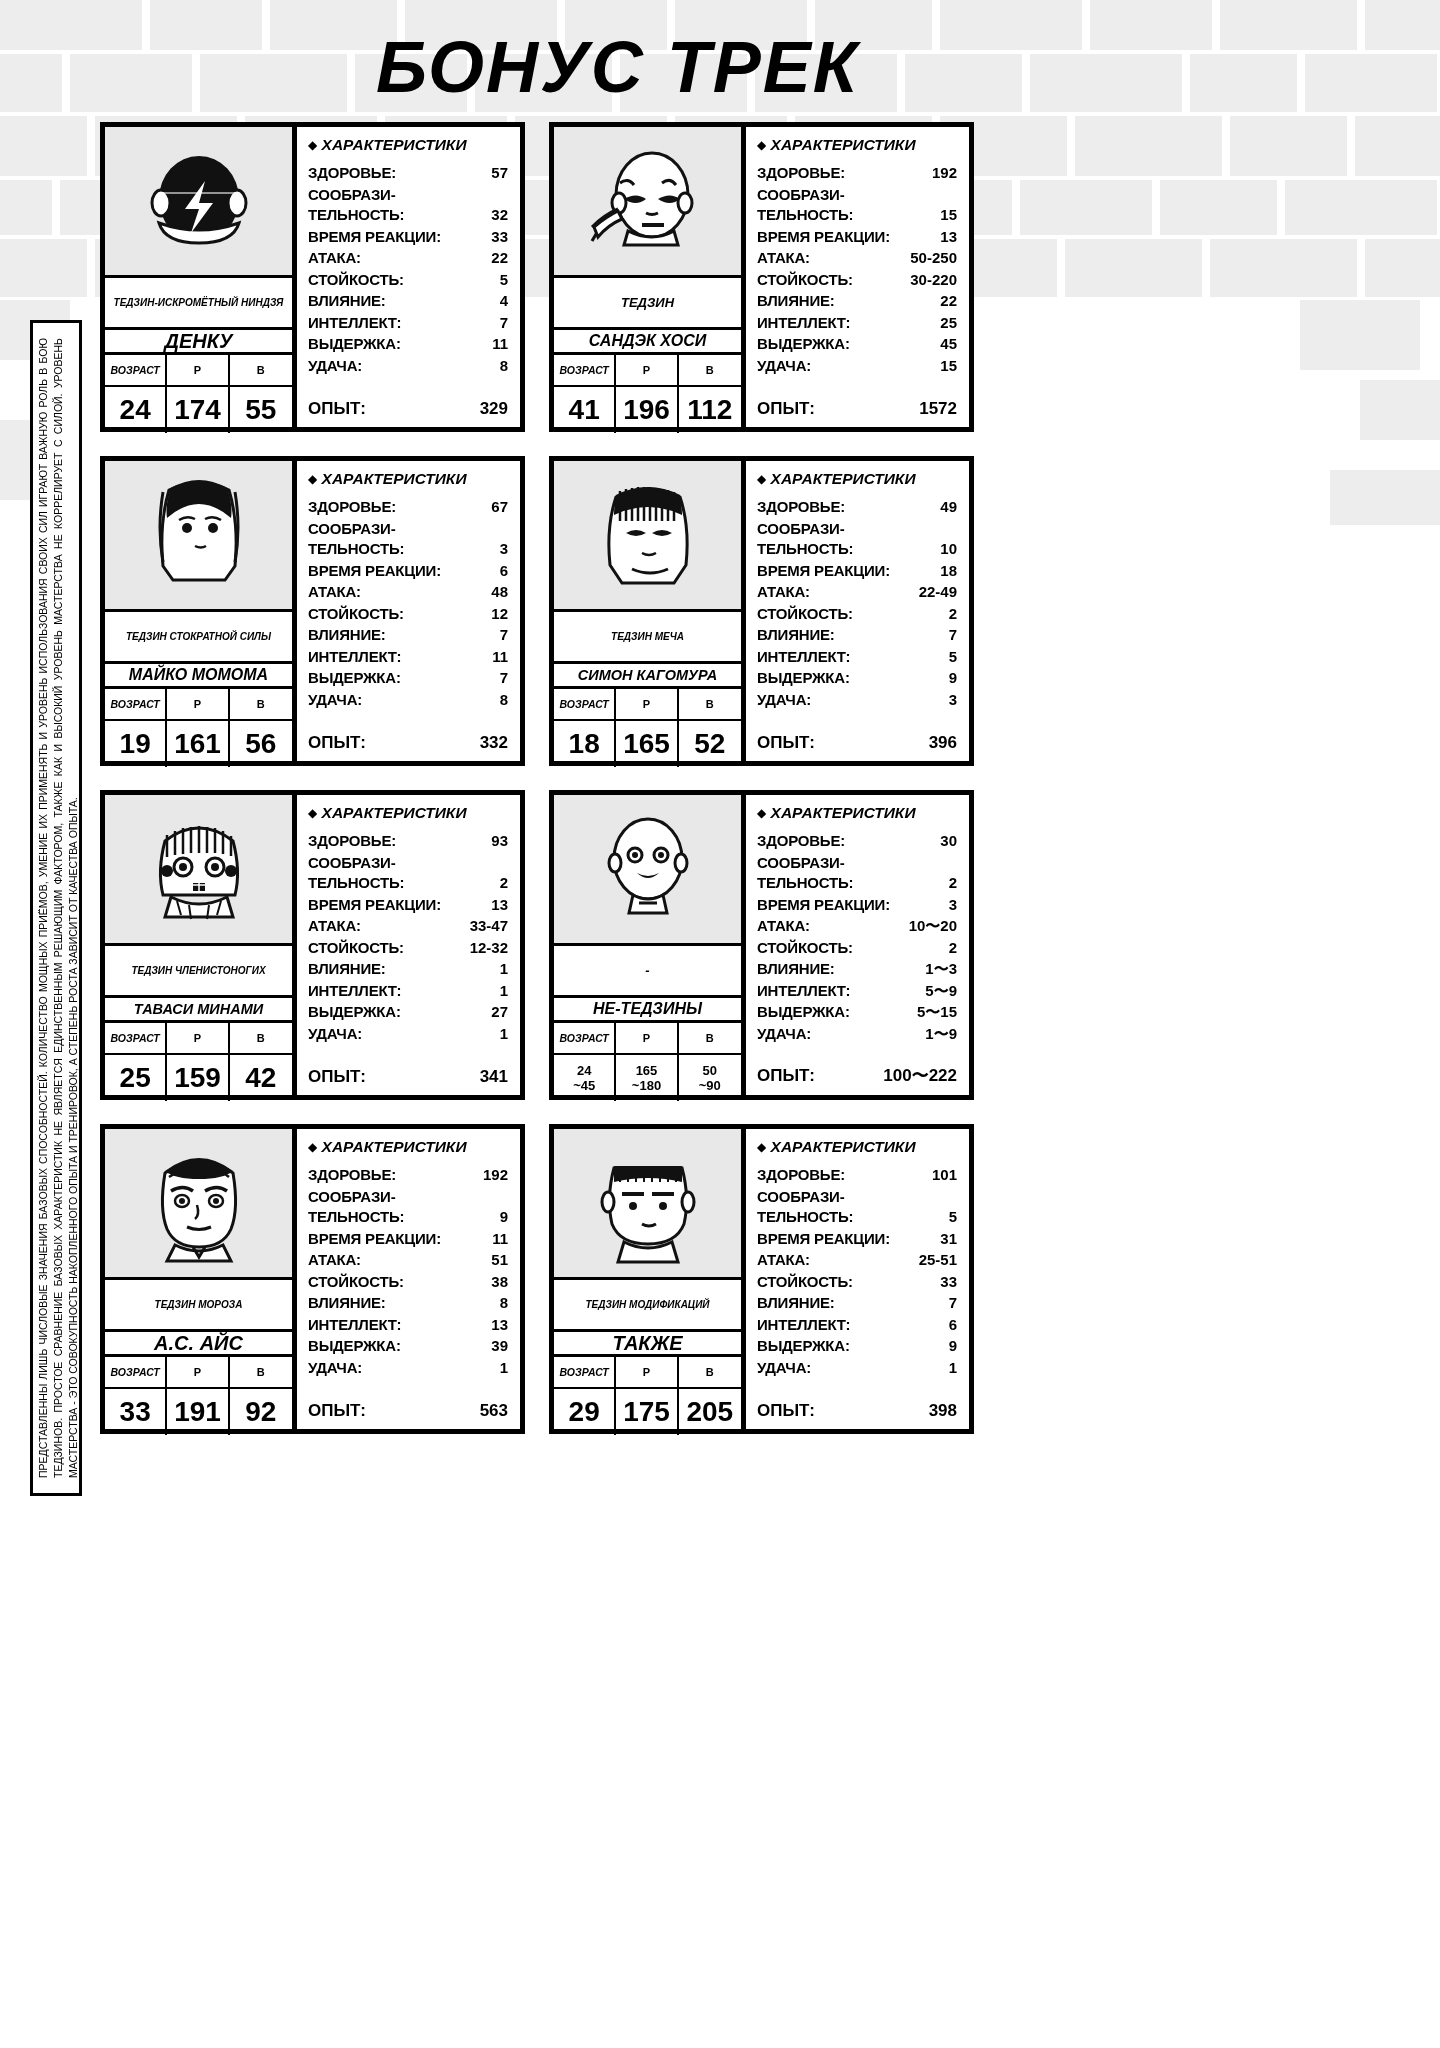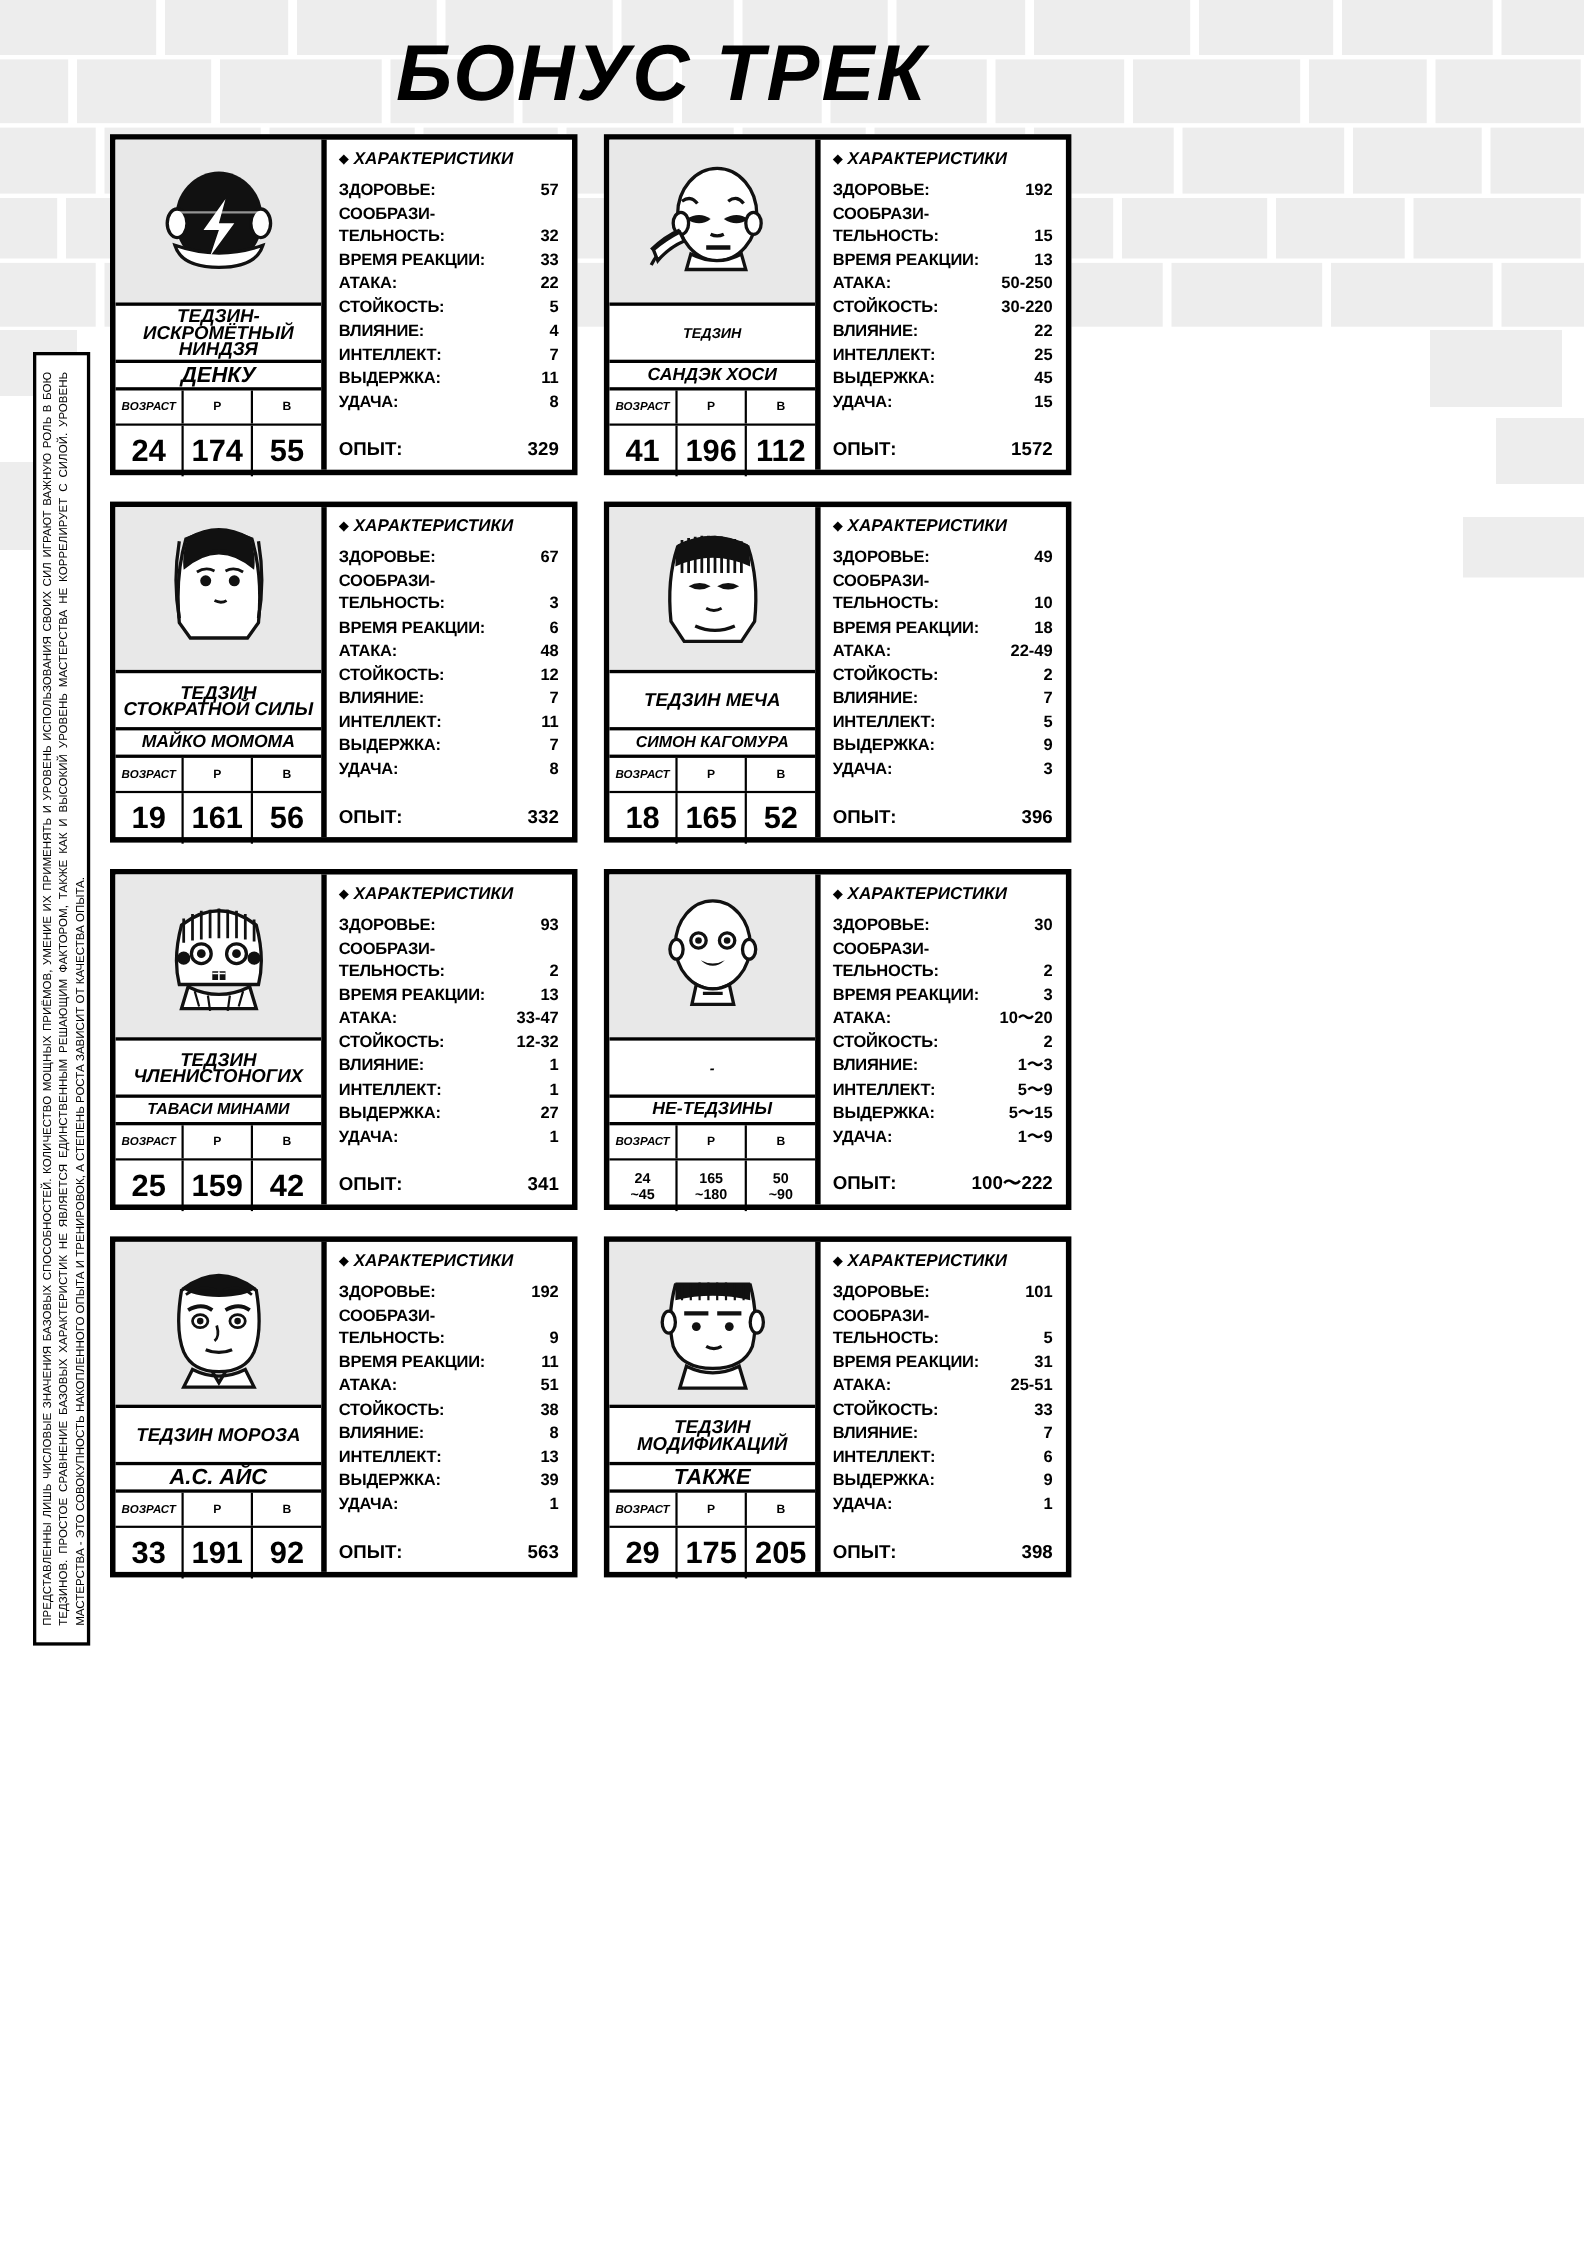--- a/index.html
+++ b/index.html
@@ -13,20 +13,21 @@
   }
   
   #bg{position:absolute;inset:0;background:#ffffff;overflow:hidden;z-index:0;}
   .brick{position:absolute;background:#ededed;}
   
   #title{
     position:absolute;top:26px;left:0;width:1203px;text-align:center;
     font-size:72px;font-weight:bold;font-style:italic;letter-spacing:2px;
     font-family:"Liberation Sans","DejaVu Sans",sans-serif;
     z-index:5;
+    padding-left:16px;
   }
   
   #sidenote{
     position:absolute;left:30px;top:320px;width:46px;height:1170px;
     border:3px solid #000;background:#fff;z-index:6;
     display:flex;align-items:center;justify-content:center;
   }
   #sidenote .inner{
     writing-mode:vertical-rl;transform:rotate(180deg);
     font-size:10.5px;line-height:15px;text-align:justify;
@@ -47,21 +48,21 @@
     display:flex;flex-direction:column;box-sizing:border-box;
   }
   .portrait{
     flex:0 0 148px;background:#e8e8e8;border-bottom:3px solid #000;
     display:flex;align-items:center;justify-content:center;overflow:hidden;
   }
   .portrait svg{display:block;}
   .role{
     flex:0 0 52px;border-bottom:3px solid #000;
     display:flex;align-items:center;justify-content:center;text-align:center;
-    font-size:17px;font-style:italic;font-weight:bold;line-height:15px;
+    font-size:10px;font-style:italic;font-weight:bold;line-height:15px;
     padding:0 4px;box-sizing:border-box;
   }
   .role.short{font-size:13px;}
   .pname{
     flex:1 1 auto;border-bottom:3px solid #000;
     display:flex;align-items:center;justify-content:center;text-align:center;
     font-size:20px;font-style:italic;font-weight:bold;padding:0 3px;
     box-sizing:border-box;line-height:22px;
   }
   .pname.sm{font-size:16px;}

